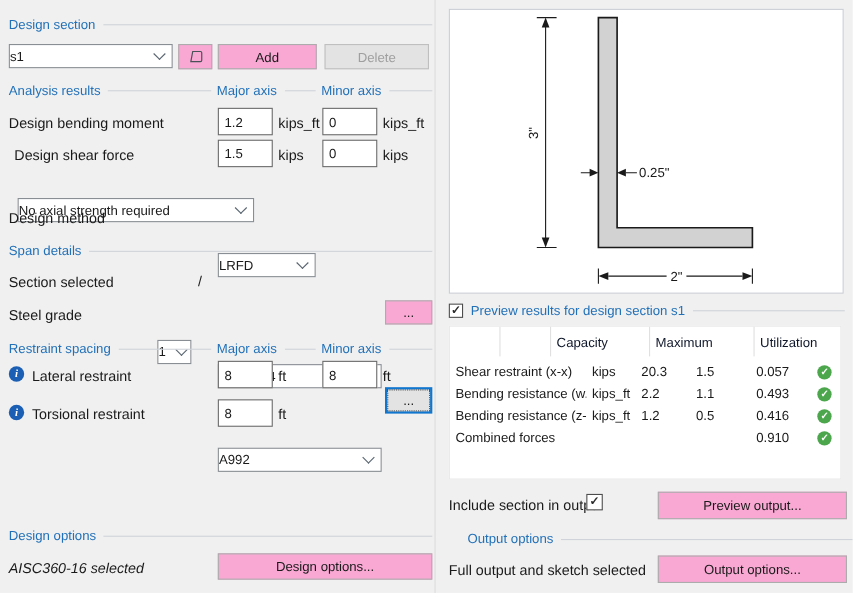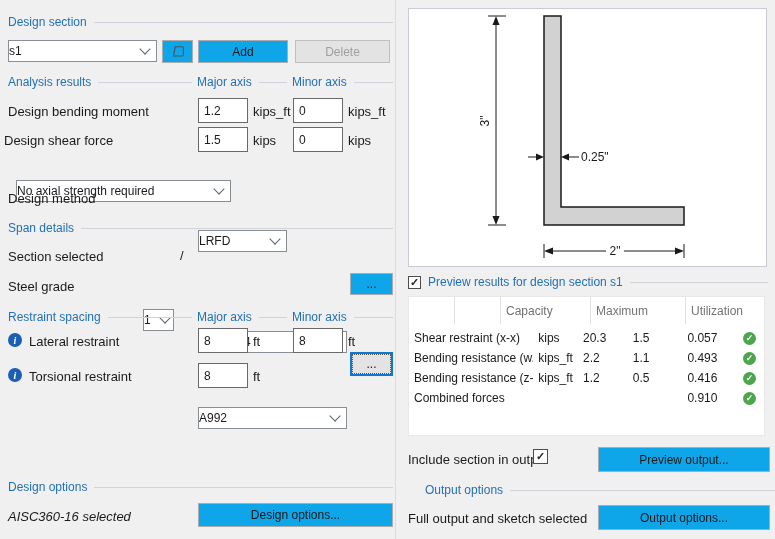--- a/index.html
+++ b/index.html
@@ -3,42 +3,42 @@
 <meta charset="utf-8">
 <style>
   html,body{margin:0;padding:0;}
   body{font-family:"Liberation Sans",sans-serif;}
   #root{position:relative;width:775px;height:539px;background:#f0f0f0;overflow:hidden;}
   .abs{position:absolute;}
   .lbl{font-size:13px;color:#1a1a1a;white-space:nowrap;}
   .blue{color:#2271b8;font-size:12px;white-space:nowrap;}
   .hgroup{display:flex;align-items:center;gap:7px;}
   .hline{flex:1;height:1px;background:#d0d4da;}
-  .btn{box-sizing:border-box;background:#0ea5e9;border:1px solid #acacac;font-size:12px;color:#1a1a1a;
+  .btn{box-sizing:border-box;background:#f9a8d4;border:1px solid #acacac;font-size:12px;color:#1a1a1a;
        display:flex;align-items:center;justify-content:center;cursor:default;}
   .btn.disabled{color:#9f9f9f;border-color:#bfbfbf;background:#e3e3e3;}
   .btn-focus{box-sizing:border-box;background:#e3e3e3;border:2px solid #0f77d0;position:relative;
        display:flex;align-items:center;justify-content:center;font-size:12px;color:#1a1a1a;}
   .btn-focus .focus-inner{position:absolute;inset:0px;border:1px dotted #555;pointer-events:none;}
   .tb{box-sizing:border-box;background:#fff;border:1px solid #696969;font-size:12px;color:#1a1a1a;
       padding:3px 5px;display:flex;align-items:center;}
   .combo{box-sizing:border-box;background:#fff;border:1px solid #898e94;font-size:12px;color:#1a1a1a;
       display:flex;align-items:center;padding-left:0;position:relative;}
   .chev{position:absolute;right:7px;top:50%;margin-top:-6px;width:7px;height:7px;
       border-right:1.3px solid #5a6570;border-bottom:1.3px solid #5a6570;transform:rotate(45deg);}
   .cb{box-sizing:border-box;background:#fff;border:1px solid #4d4d4d;display:flex;align-items:center;
       justify-content:center;font-size:11px;font-weight:bold;color:#2b2b2b;line-height:1;}
   .info{width:14px;height:14px;border-radius:50%;background:#1b5fb5;color:#fff;display:flex;align-items:center;
       justify-content:center;font-size:10px;font-weight:bold;font-family:"Liberation Serif",serif;font-style:italic;}
   .pass{width:13px;height:13px;border-radius:50%;background:#4ca64c;color:#fff;display:flex;align-items:center;
       justify-content:center;font-size:9px;font-weight:bold;line-height:1;}
   .panel{box-sizing:border-box;background:#fff;}
   .vline{width:1px;background:#dcdcdc;}
   
-  .thead{display:flex;height:27px;font-size:12px;color:#737373;gap:40px;}
+  .thead{display:flex;height:27px;font-size:12px;color:#0f172a;gap:40px;}
   .thead .hc{box-sizing:border-box;display:flex;align-items:center;padding-left:5px;border-left:1px solid #e0e0e0;height:27px;}
   .thead .hc.first{border-left:none;}
   .trow{display:flex;align-items:center;height:20px;font-size:12px;color:#1a1a1a;}
   .c-name{width:125px;padding-left:5px;box-sizing:border-box;white-space:nowrap;overflow:hidden;}
   .c-unit{width:45px;box-sizing:border-box;padding-left:5px;}
   .c-cap{width:50px;box-sizing:border-box;padding-left:5px;}
   .c-max{width:55px;box-sizing:border-box;padding-left:5px;}
   .c-util{width:55px;box-sizing:border-box;padding-left:5px;}
   .c-st{width:27px;box-sizing:border-box;display:flex;justify-content:flex-start;padding-left:6px;}
   .slash{font-size:13px;color:#1a1a1a;}
@@ -85,21 +85,21 @@
   <div class="abs lbl" style="left:8px;top:104px;">Design bending moment</div>
   <div class="abs tb" style="left:198px;top:98px;width:50px;height:25px;">
     <span>1.2</span>
   </div>
   <div class="abs lbl" style="left:253px;top:104px;">kips_ft</div>
   <div class="abs tb" style="left:293px;top:98px;width:50px;height:25px;">
     <span>0</span>
   </div>
   <div class="abs lbl" style="left:348px;top:104px;">kips_ft</div>
 
-  <div class="abs lbl" style="left:4px;top:133px;">Design shear force</div>
+  <div class="abs lbl" style="left:13px;top:133px;">Design shear force</div>
   <div class="abs tb" style="left:198px;top:127px;width:50px;height:25px;">
     <span>1.5</span>
   </div>
   <div class="abs lbl" style="left:253px;top:133px;">kips</div>
   <div class="abs tb" style="left:293px;top:127px;width:50px;height:25px;">
     <span>0</span>
   </div>
   <div class="abs lbl" style="left:348px;top:133px;">kips</div>
 
   <div class="abs combo" style="left:16px;top:158px;width:215px;height:22px;">

